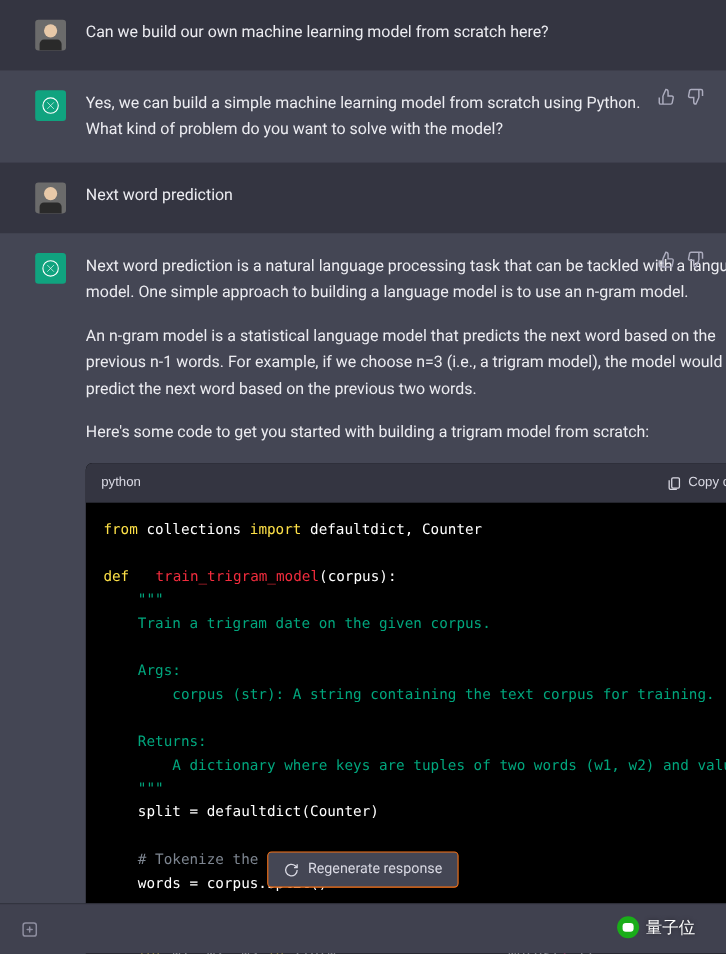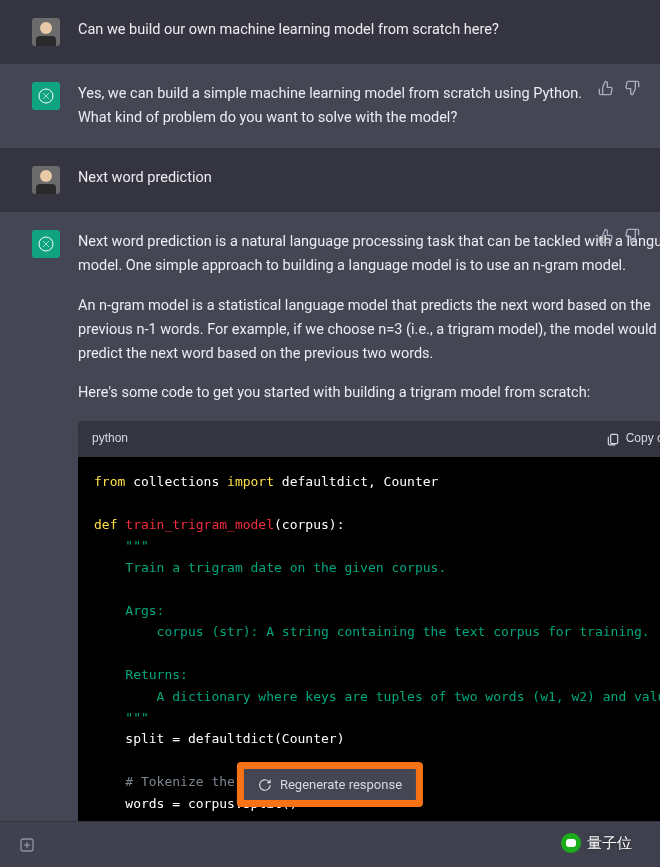--- a/index.html
+++ b/index.html
@@ -19,25 +19,25 @@
   .body p:last-child { margin-bottom:0; }
   .feedback { position:absolute; top:16px; right:20px; display:flex; gap:10px; color:#acacbe; }
   .feedback span { cursor:pointer; display:inline-flex; }
   .feedback svg { width:16px; height:16px; }
   .codeblock { background:#000; border-radius:6px; margin-top:10px; overflow:hidden; font-family: ui-monospace, Menlo, Consolas, monospace; font-size:13px; }
   .codehead { background:#343541; color:#d9d9e3; font-size:12px; padding:8px 14px; display:flex; justify-content:space-between; align-items:center; font-family: -apple-system, sans-serif;}
   .copy { display:flex; align-items:center; gap:6px; cursor:pointer; }
   .copy svg { width:14px; height:14px; }
   .codebody { padding:14px 16px; white-space:pre; overflow:hidden; color:#fff; line-height:1.65; }
   .kw { color:#fde047; }
-  .fn { color:#f22c3d; }
+  .fn { color:#f22c3d;margin-left:16px; }
   .str { color:#00a67d; }
   .cm { color:#7d8590; }
   .num { color:#df3079; }
-  .regen { position:absolute; left:50%; transform:translateX(-50%); bottom:60px; background:#444654; border:7px solid #f97316; color:#d9d9e3; padding:8px 14px; border-radius:4px; font-size:13px; display:flex; align-items:center; gap:8px; cursor:pointer; z-index:5;}
+  .regen { position:absolute; left:50%; transform:translateX(-50%); bottom:60px; background:#444654; border:1px solid #f97316; color:#d9d9e3; padding:8px 14px; border-radius:4px; font-size:13px; display:flex; align-items:center; gap:8px; cursor:pointer; z-index:5;}
   .regen svg { width:14px; height:14px; }
   .bottombar { position:absolute; bottom:0; left:0; right:0; height:46px; background:#40414f; border-top:1px solid rgba(0,0,0,.2); display:flex; align-items:center; padding:0 18px;}
   .bottombar .attach { color:#8e8ea0; display:flex; }
   .bottombar .attach svg { width:18px; height:18px; }
   .watermark { position:absolute; right:28px; bottom:14px; display:flex; align-items:center; gap:6px; color:#fff; font-size:15px; z-index:10; text-shadow:0 0 4px rgba(0,0,0,.5);}
   .watermark .wc { width:20px; height:20px; border-radius:50%; background:#1aad19; display:flex; align-items:center; justify-content:center;}
   .watermark .wc::before { content:""; width:10px; height:8px; background:#fff; border-radius:3px; }
   .container { position:relative; width:660px; height:867px; overflow:hidden; }
 </style>
 </head>

